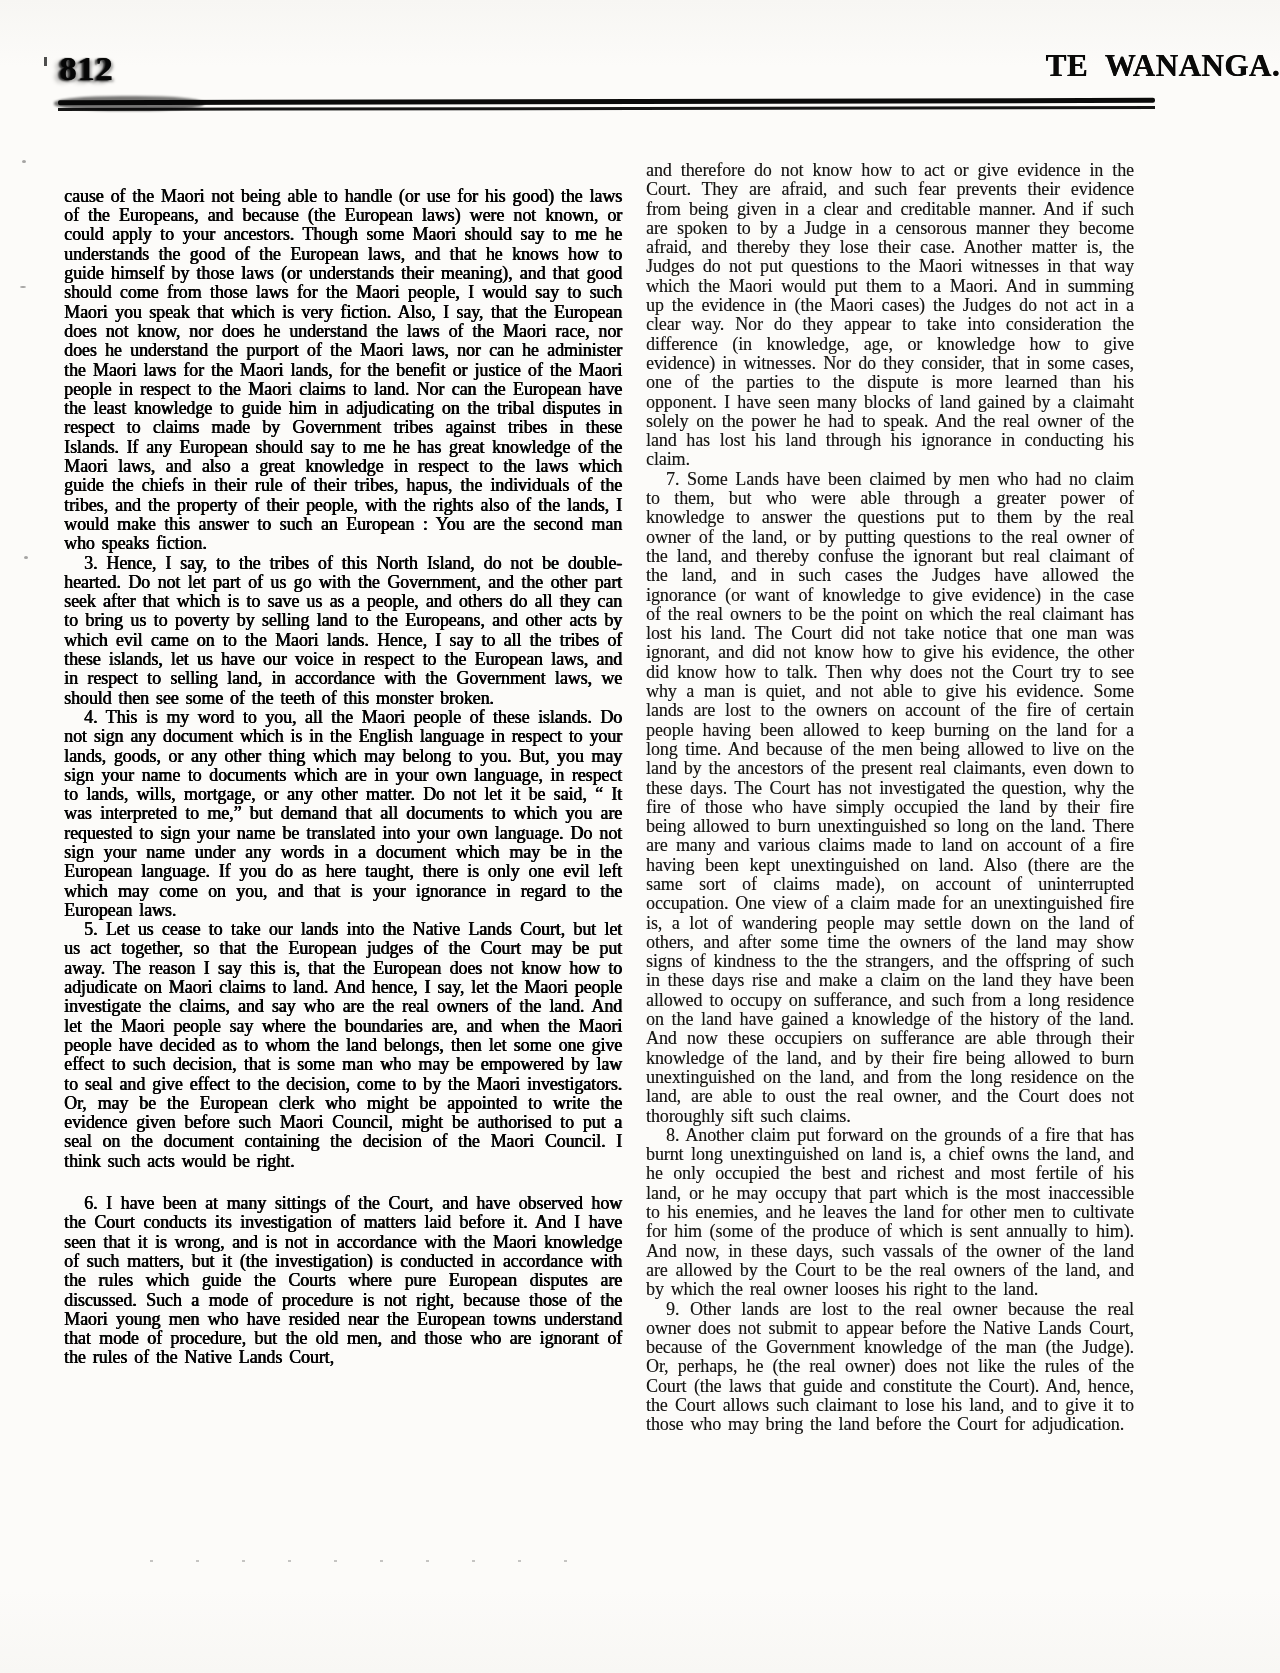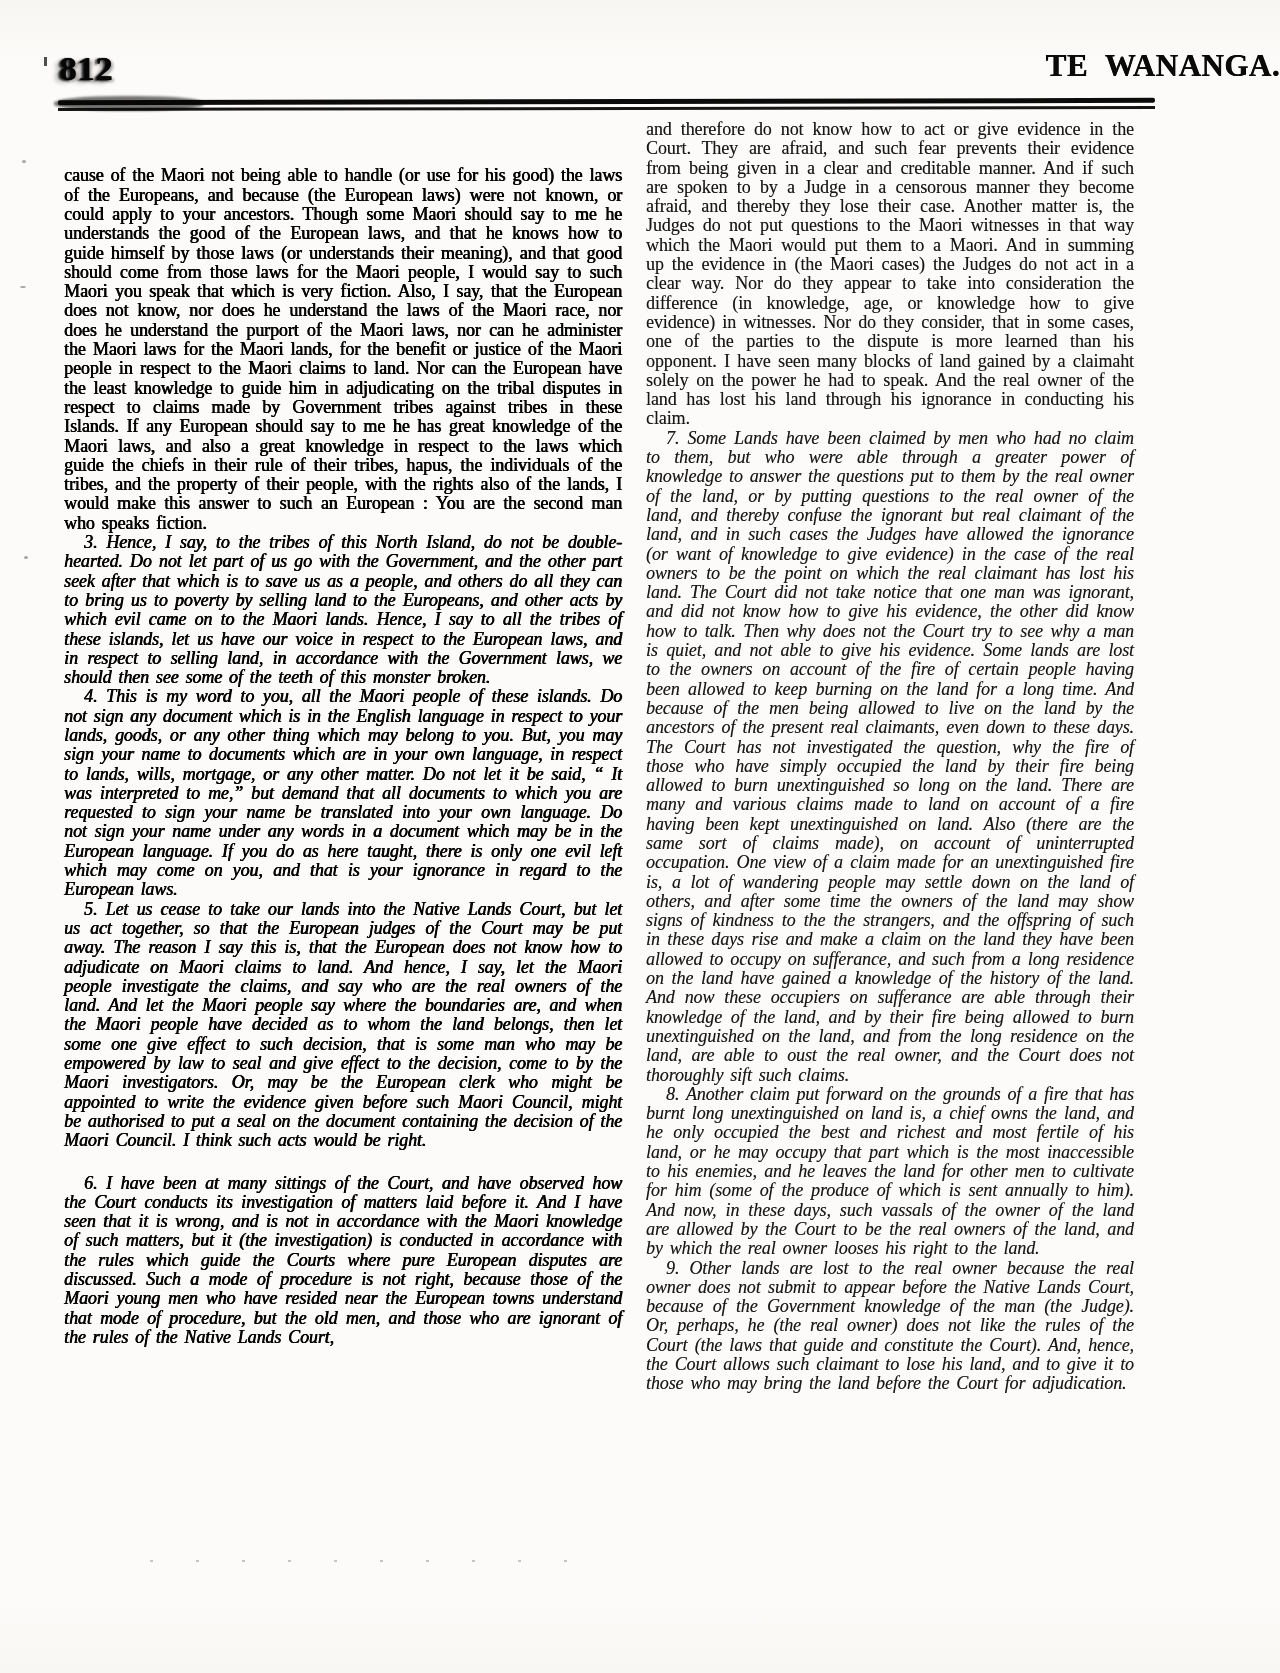--- a/index.html
+++ b/index.html
@@ -36,38 +36,38 @@
     position:absolute; left:-4px; top:-3px; width:150px; height:15px;
     background:rgba(5,5,5,.55); border-radius:45%;
     filter:blur(1px);
   }
   .columns{
     position:absolute; left:64px; top:120px; width:1072px;
     display:flex; align-items:center;
   }
   .col{ text-align:justify; }
   .col-left{ width:558px; }
-  .col-right{ width:488px; }
+  .col-right{ width:488px;margin-top:41px; }
   .divider{
     flex:none; width:2px; background:#1a1a1a;
     margin-left:10px; margin-right:12px;
     transform:rotate(.45deg); transform-origin:top center;
   }
   .para{
     font-size:18px; line-height:19.3px; letter-spacing:-.1px; word-spacing:2.5px;
   }
   .col-left .para{
     color:#050505;
     text-shadow:.55px 0 0 #000, 0 .4px 0 rgba(0,0,0,.85);
   }
   .col-right .para{
     color:#181715;
     text-shadow:.2px 0 0 rgba(25,25,25,.5);
   }
-  .para.indent{ text-indent:20px;font-style:italic; }
+  .para.indent{ text-indent:20px; }
   .col-left .para:nth-child(5){ margin-top:23px; }
   .specks{
     position:absolute; top:1560px; left:150px; width:420px; height:2px;
     background:repeating-linear-gradient(90deg, rgba(0,0,0,.4) 0 3px, transparent 3px 46px);
     opacity:.55;
   }
   .margin-speck{ position:absolute; width:4px; height:3px; background:rgba(0,0,0,.35); border-radius:50%; }
   .speck-1{ left:22px; top:160px; }
   .speck-2{ left:20px; top:286px; width:6px; height:2px; }
   .speck-3{ left:24px; top:556px; }

